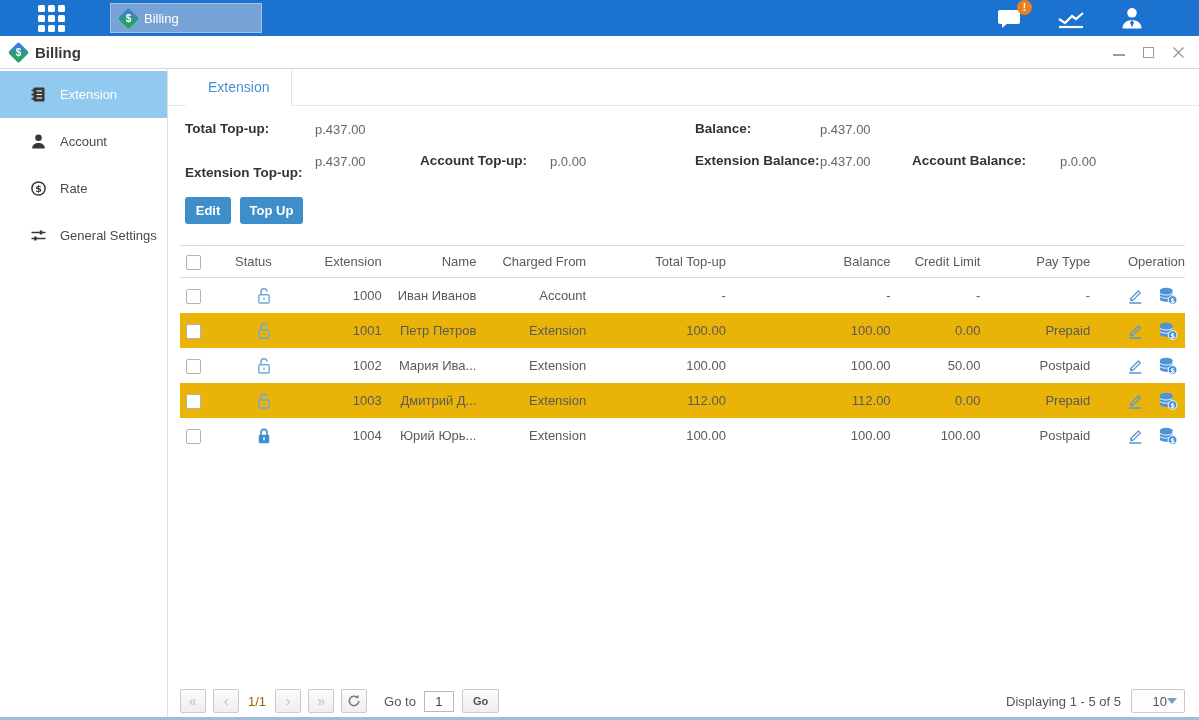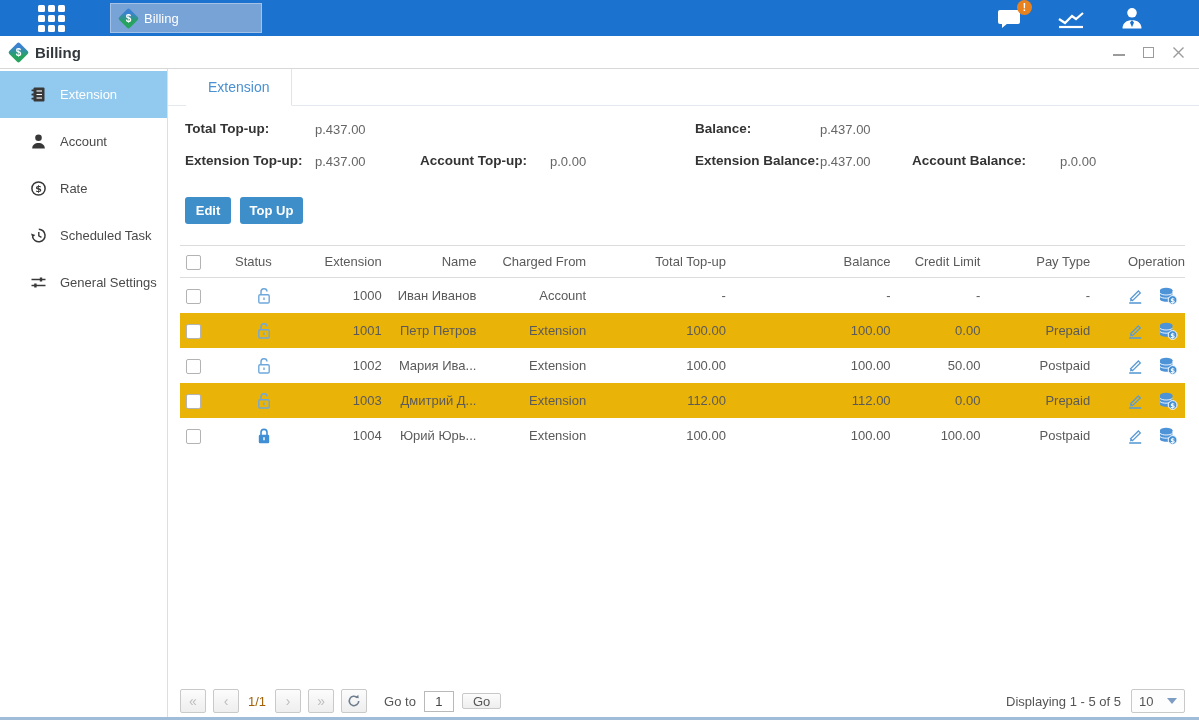--- a/index.html
+++ b/index.html
@@ -60,23 +60,23 @@
   .c-op { width:95px; }
   .checkbox { display:inline-block; width:15px; height:15px; border:1px solid #b3b3b3; border-radius:2px; background:#fff; cursor:pointer; vertical-align:middle; }
   .c-status svg, .c-op svg { vertical-align:middle; }
   .op-icon { display:inline-block; margin:0 7px; cursor:pointer; }
   
   .footer { position:absolute; left:12px; right:14px; bottom:7px; display:flex; align-items:center; color:#555; }
   .pgbtn { width:26px; height:24px; border:1px solid #c9c9c9; border-radius:2px; background:linear-gradient(#fcfcfc,#eeeeee); display:inline-flex; align-items:center; justify-content:center; color:#bdbdbd; font-size:14px; margin-right:7px; cursor:pointer; }
   .pg-ind { margin:0 9px 0 2px; color:#a16207; }
   .goto-label { margin:0 8px 0 10px; }
   .goto-input { width:30px; height:21px; border:1px solid #b9b9b9; text-align:center; font-size:13px; color:#444; font-family:"Liberation Sans",sans-serif; }
-  .go-btn { margin-left:8px; height:16px; padding:0 10px; border:1px solid #c9c9c9; border-radius:2px; background:linear-gradient(#fcfcfc,#eeeeee); color:#555; font-size:13px; font-family:"Liberation Sans",sans-serif; cursor:pointer; }
+  .go-btn { margin-left:8px; height:24px; padding:0 10px; border:1px solid #c9c9c9; border-radius:2px; background:linear-gradient(#fcfcfc,#eeeeee); color:#555; font-size:11px; font-family:"Liberation Sans",sans-serif; cursor:pointer;font-weight:bold; }
   .footer-right { margin-left:auto; display:flex; align-items:center; }
-  .page-size { margin-left:10px; width:54px; height:24px; border:1px solid #c9c9c9; border-radius:2px; background:#fdfdfd; display:inline-flex; align-items:center; justify-content:space-between; padding:0 7px; cursor:pointer; color:#555; }
+  .page-size { margin-left:10px; width:54px; height:24px; border:1px solid #c9c9c9; border-radius:2px; background:#fdfdfd; display:inline-flex; align-items:center; justify-content:flex-end; padding:0 7px; cursor:pointer; color:#555; }
   .caret { width:0; height:0; border-left:5px solid transparent; border-right:5px solid transparent; border-top:6px solid #7d9cc4; }
   .frame-bottom { position:absolute; left:0; right:0; bottom:0; height:3px; background:#9fbcd8; }
 </style>
 </head>
 <body>
 
 <div class="topbar">
   <div class="grid-icon">
     <i></i>
       <i></i>
@@ -170,50 +170,40 @@
       <svg width="17" height="17" viewBox="0 0 17 17">
           <circle cx="8.5" cy="8.5" r="6.6" fill="none" stroke="#383838" stroke-width="1.5"></circle>
           <text x="8.5" y="12" font-size="9.5" font-weight="bold" text-anchor="middle" fill="#383838" font-family="DejaVu Sans, sans-serif">$</text>
         </svg>
     </span>
     <span class="side-label">Rate</span>
   </div>
   <div class="side-item">
     <span class="side-icon">
       <svg width="17" height="17" viewBox="0 0 17 17">
-          <path d="M8.8 2.2 a6.3 6.3 0 1 1 -6.2 7.6" fill="none" stroke="#383838" stroke-width="1.5"></path>
-          <path d="M1 6.6 l1.4 3.8 3-2.5 Z" fill="#383838"></path>
-          <path d="M8.8 5 v3.9 l2.7 1.5" fill="none" stroke="#383838" stroke-width="1.4"></path>
-        </svg>
-    </span>
-    <span class="side-label">Scheduled Task</span>
-  </div>
-  <div class="side-item">
-    <span class="side-icon">
-      <svg width="17" height="17" viewBox="0 0 17 17">
           <line x1="1.5" y1="5.5" x2="15.5" y2="5.5" stroke="#383838" stroke-width="1.5"></line>
           <line x1="1.5" y1="11.5" x2="15.5" y2="11.5" stroke="#383838" stroke-width="1.5"></line>
           <rect x="9.8" y="3.5" width="2.4" height="4" fill="#383838"></rect>
           <rect x="4.2" y="9.5" width="2.4" height="4" fill="#383838"></rect>
         </svg>
     </span>
     <span class="side-label">General Settings</span>
   </div>
 </div>
 
 <div class="content">
   <div class="tabstrip">
     <div class="tab">Extension</div>
   </div>
 
   <span class="slabel" style="left:17px;top:52px">Total Top-up:</span>
   <span class="svalue" style="left:147px;top:53px">p.437.00</span>
   <span class="slabel" style="left:527px;top:52px">Balance:</span>
   <span class="svalue" style="left:652px;top:53px">p.437.00</span>
-  <span class="slabel" style="left:17px;top:84px">Extension Top-up:</span>
+  <span class="slabel" style="left:17px;top:96px">Extension Top-up:</span>
   <span class="svalue" style="left:147px;top:85px">p.437.00</span>
   <span class="slabel" style="left:252px;top:84px">Account Top-up:</span>
   <span class="svalue" style="left:382px;top:85px">p.0.00</span>
   <span class="slabel" style="left:527px;top:84px">Extension Balance:</span>
   <span class="svalue" style="left:652px;top:85px">p.437.00</span>
   <span class="slabel" style="left:744px;top:84px">Account Balance:</span>
   <span class="svalue" style="left:892px;top:85px">p.0.00</span>
 
   <button class="btn btn-edit">Edit</button>
   <button class="btn btn-topup">Top Up</button>

